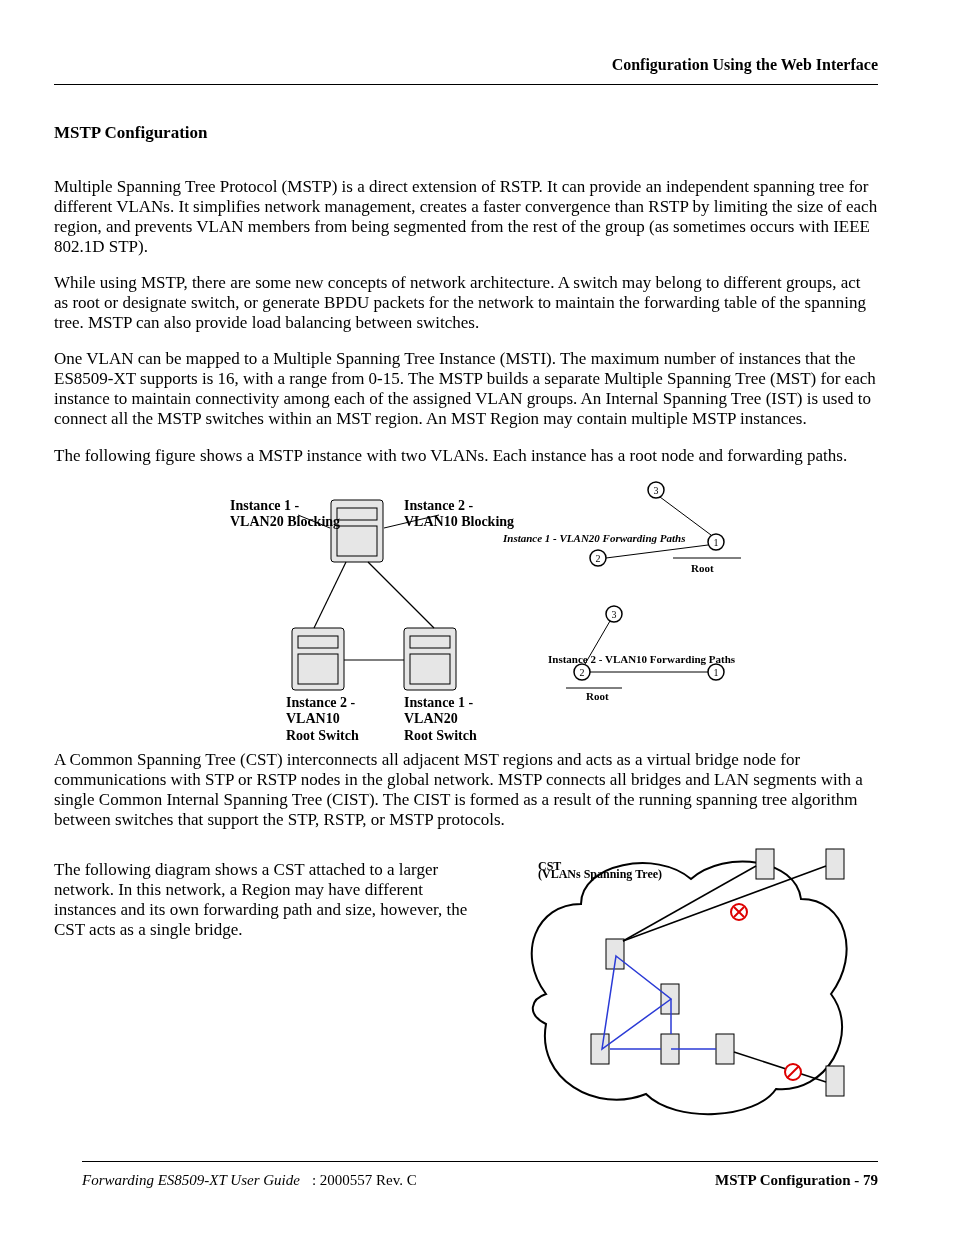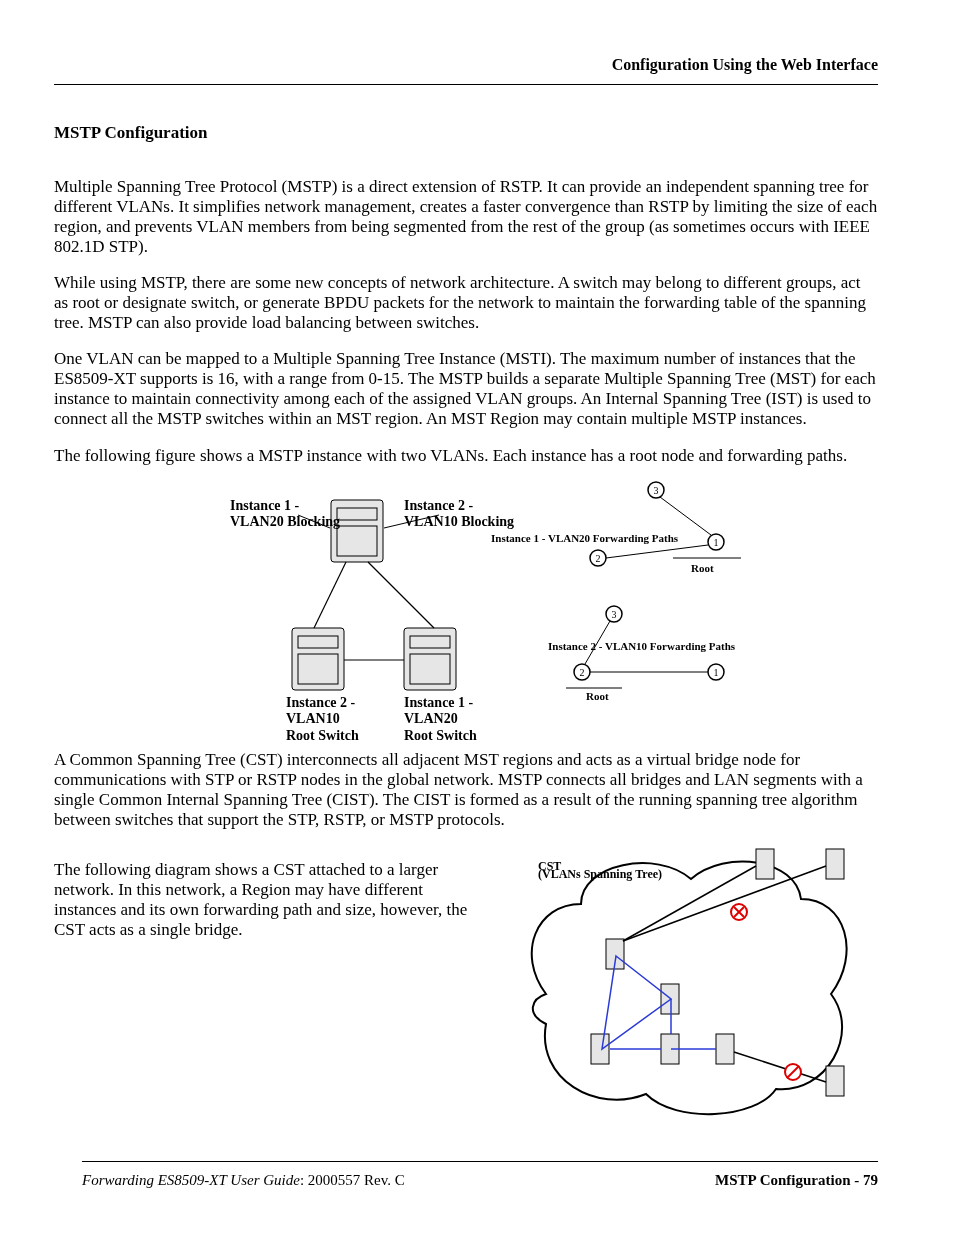--- a/index.html
+++ b/index.html
@@ -51,21 +51,21 @@
   .footer {
     position: absolute;
     left: 82px; right: 76px; bottom: 46px;
     border-top: 1.5px solid #000;
     padding-top: 10px;
     display: flex;
     justify-content: space-between;
     font-size: 15px;
   }
   .footer .left { font-style: italic; }
-  .footer .left .rev { font-style: normal; }
+  .footer .left .rev { font-style: normal; margin-left: 12px; }
   .footer .right { font-weight: bold; }
 
   
   .fig1 { position: relative; width: 560px; height: 254px; margin: 0 auto; }
   .fig1 .lbl { position:absolute; font-size:14px; font-weight:bold; line-height:1.2; text-align:left; }
   .fig1 .caplbl { position:absolute; font-size:11px; font-weight:bold; }
   
   .fig2 { position: relative; width: 330px; height: 275px; margin: 0 auto; }
   .fig2 .lbl { position:absolute; font-size:12px; font-weight:bold; line-height:1.15; }
   .switch-icon rect { fill:#e6e6e6; stroke:#000; stroke-width:1; }
@@ -151,24 +151,24 @@
 VLAN20 Blocking</div>
       <div class="lbl" style="left:218px; top:18px; white-space:pre;">Instance 2 -
 VLAN10 Blocking</div>
       <div class="lbl" style="left:100px; top:215px; white-space:pre;">Instance 2 -
 VLAN10
 Root Switch</div>
       <div class="lbl" style="left:218px; top:215px; white-space:pre;">Instance 1 -
 VLAN20
 Root Switch</div>
 
-      <div class="caplbl" style="left:305px; top:52px;">Instance 1 - VLAN20 Forwarding Paths</div>
+      <div class="caplbl" style="left:317px; top:52px;font-style:italic;">Instance 1 - VLAN20 Forwarding Paths</div>
       <div class="caplbl" style="left:505px; top:82px;">Root</div>
 
-      <div class="caplbl" style="left:362px; top:160px;">Instance 2 - VLAN10 Forwarding Paths</div>
+      <div class="caplbl" style="left:362px; top:173px;">Instance 2 - VLAN10 Forwarding Paths</div>
       <div class="caplbl" style="left:400px; top:210px;">Root</div>
     </div>
   </div>
 
   <p class="body">A Common Spanning Tree (CST) interconnects all adjacent MST regions and acts as a virtual bridge node for communications with STP or RSTP nodes in the global network. MSTP connects all bridges and LAN segments with a single Common Internal Spanning Tree (CIST). The CIST is formed as a result of the running spanning tree algorithm between switches that support the STP, RSTP, or MSTP protocols.</p>
 
   <div class="two-col">
     <div class="left">
       <p class="body">The following diagram shows a CST attached to a larger network. In this network, a Region may have different instances and its own forwarding path and size, however, the CST acts as a single bridge.</p>
     </div>

